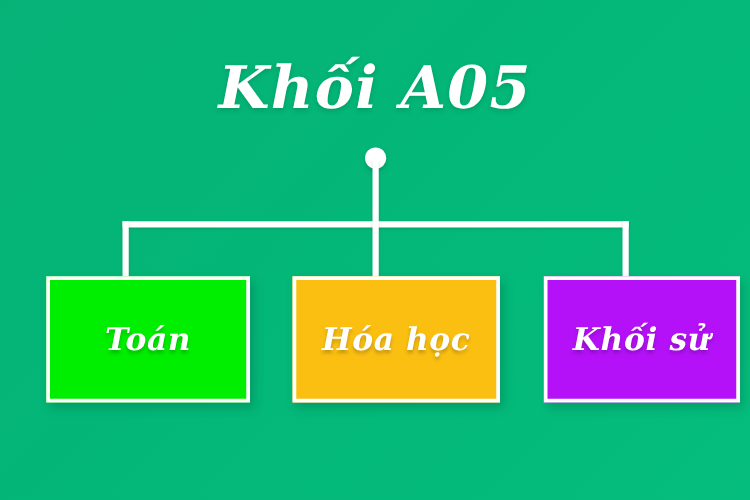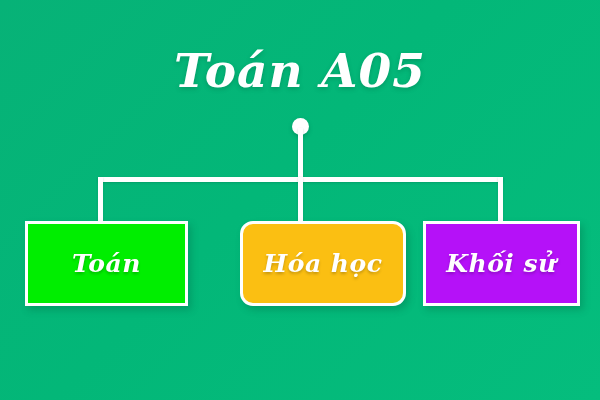--- a/index.html
+++ b/index.html
@@ -90,51 +90,52 @@
     top: 177px;
   }
   #drop-left   { left: 98px;  }
   #drop-mid    { left: 298px; }
   #drop-right  { left: 498px; }
 
   
   .box {
     position: absolute;
     top: 221px;
-    height: 85px;
+    height: 101px;
     border: 3px solid #ffffff;
     box-sizing: border-box;
     box-shadow: 3px 4px 7px rgba(0, 75, 52, 0.25);
     display: flex;
     align-items: center;
     justify-content: center;
+    margin-left: 12px;
   }
 
   .box-label {
     color: #ffffff;
     font-family: "DejaVu Serif", serif;
     font-style: italic;
     font-weight: bold;
     font-size: 25px;
     letter-spacing: 0.5px;
     line-height: 30px;
     white-space: nowrap;
     text-shadow: 0 2px 3px rgba(0, 0, 0, 0.22);
   }
 
   #box-math    { left: 25px;  width: 163px; background: #00ee00; }
-  #box-chem    { left: 240px; width: 166px; background: #fbbf12; border-radius: 13px; }
+  #box-chem    { left: 222px; width: 166px; background: #fbbf12; }
   #box-history { left: 423px; width: 157px; background: #b511f8; }
 </style>
 </head>
 <body>
 
 <div id="canvas">
 
-  <div id="title">Toán A05</div>
+  <div id="title">Khối A05</div>
 
   <div id="connectors">
     <div id="root-node"></div>
     <div class="conn" id="stem"></div>
     <div class="conn" id="bus"></div>
     <div class="conn drop" id="drop-left"></div>
     <div class="conn drop" id="drop-mid"></div>
     <div class="conn drop" id="drop-right"></div>
   </div>
 

